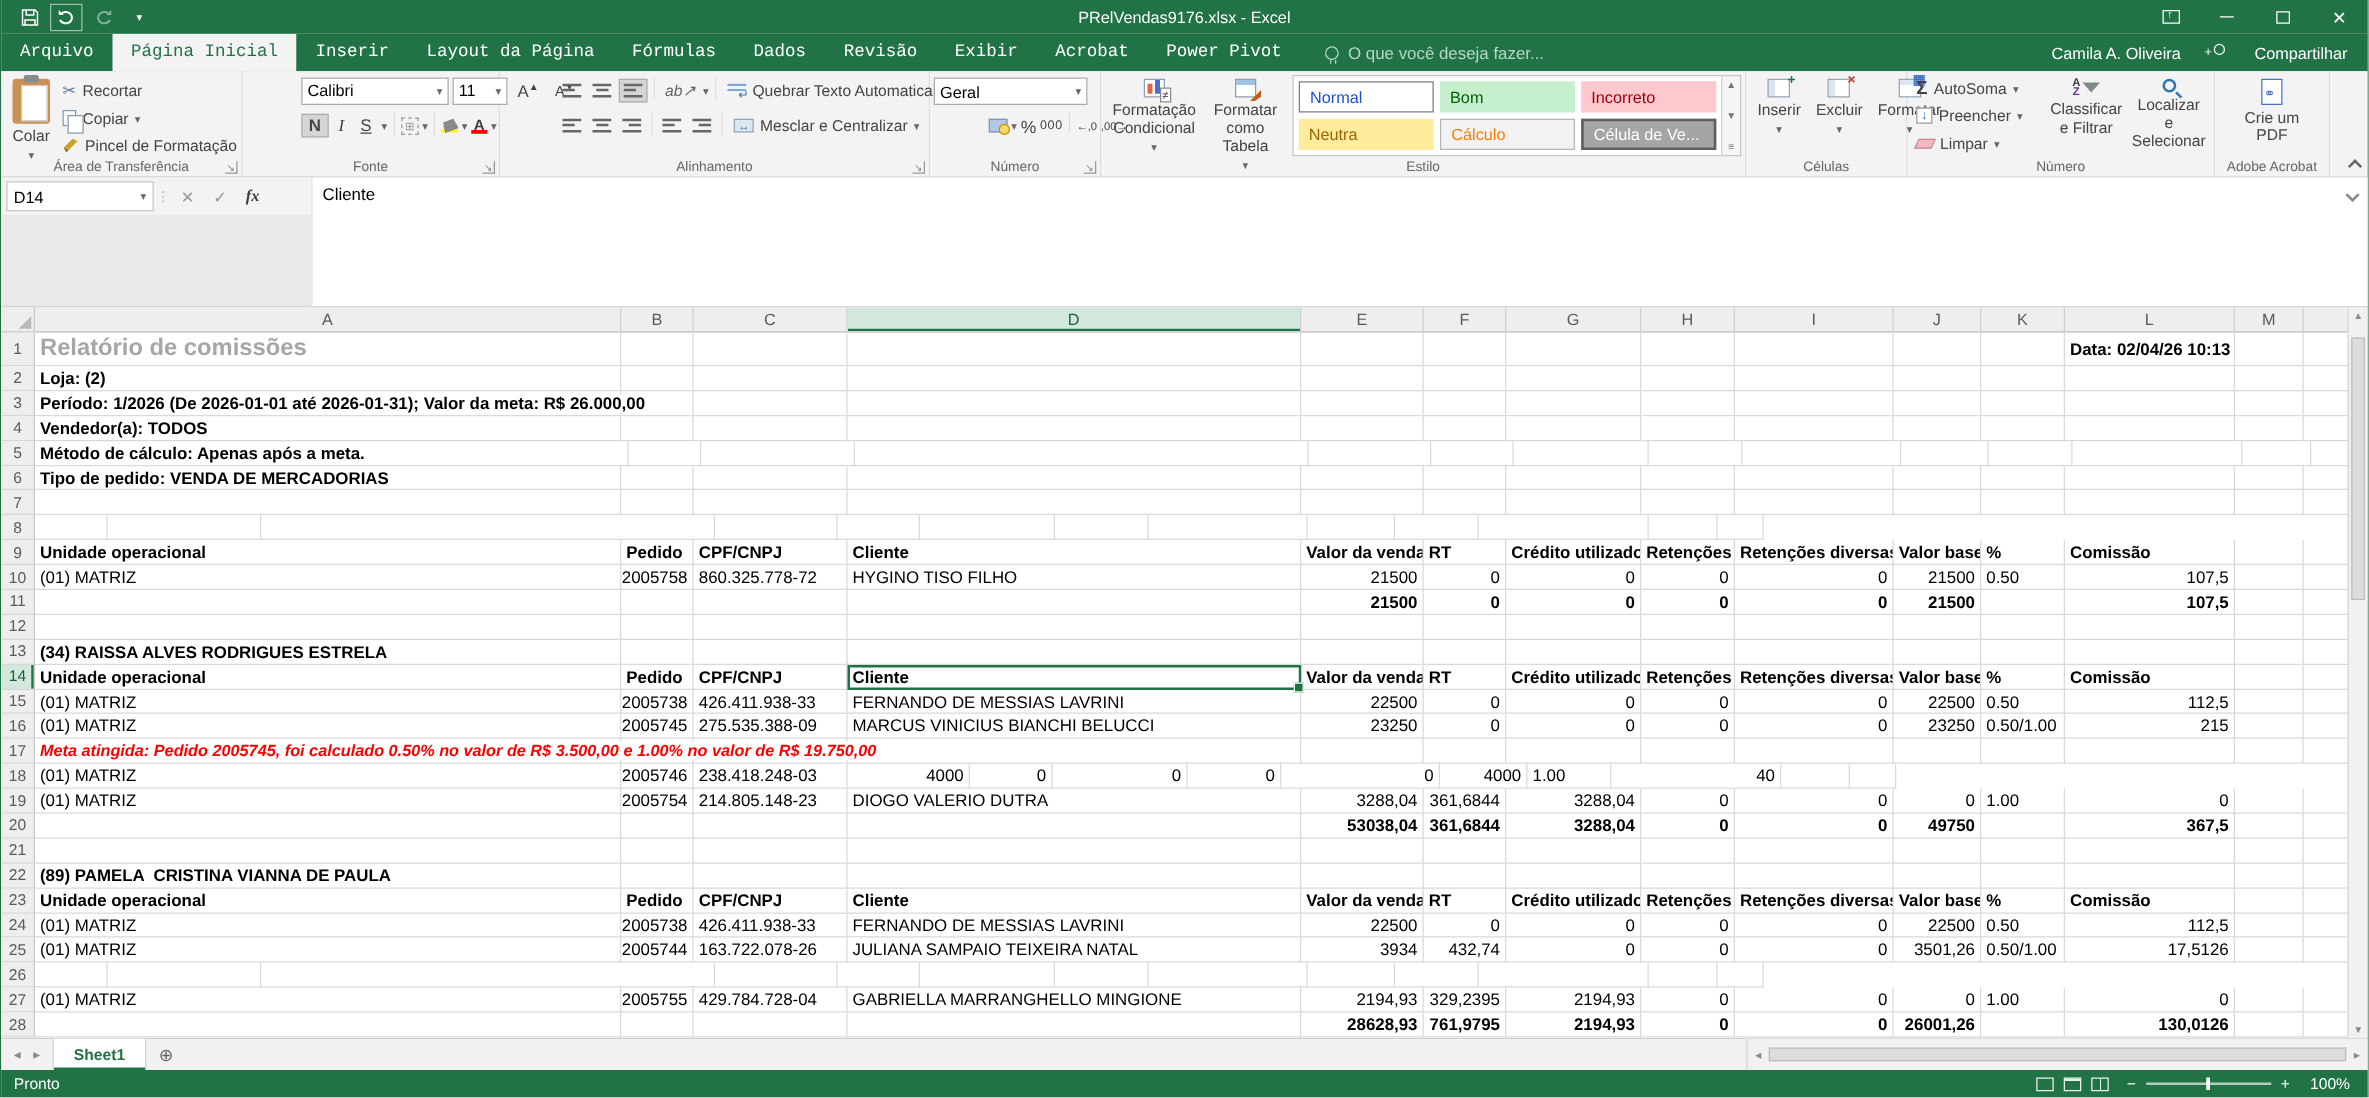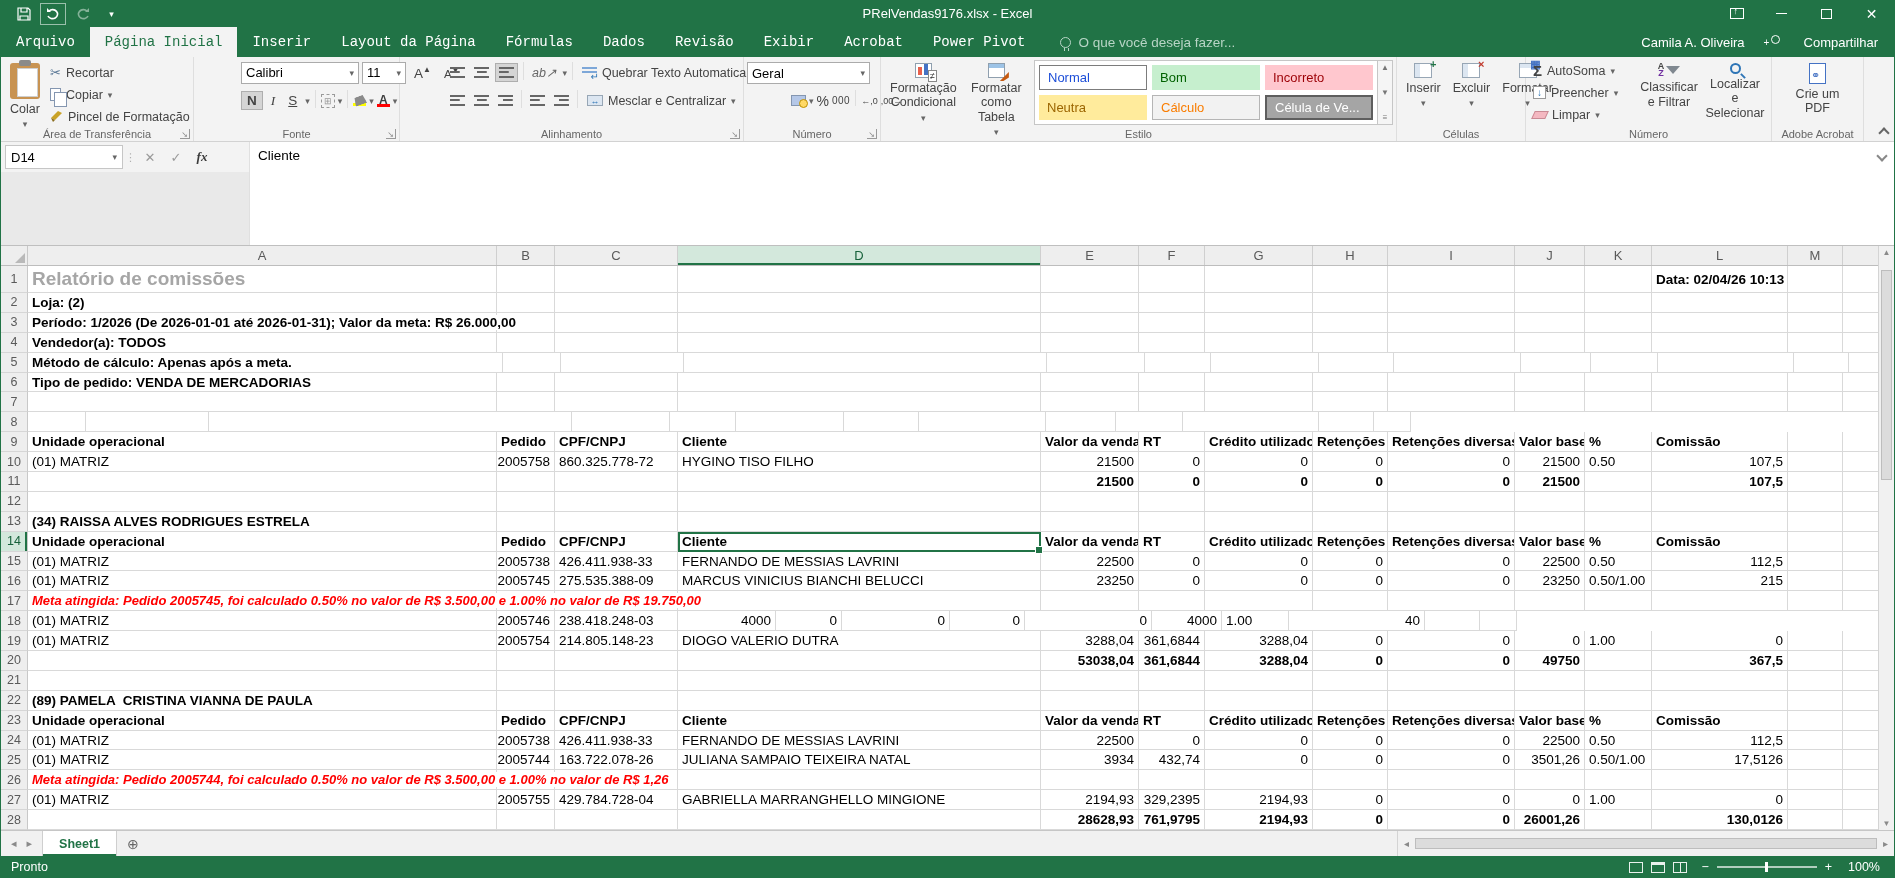--- a/index.html
+++ b/index.html
@@ -1220,23 +1220,20 @@
             <span>0.50/1.00</span>
           </div>
           <div class="cell r" style="width: 136px;">
             <span>17,5126</span>
           </div>
           <div class="cell" style="width: 55px;"></div>
           <div class="cell" style="width: 37px;"></div>
         </div>
         <div class="gridrow">
           <div class="rowhead">26</div>
-          <div class="cell red ovf" style="width: 469px;">
-            <span>Meta atingida: Pedido 2005744, foi calculado 0.50% no valor de R$ 3.500,00 e 1.00% no valor de R$ 1,26</span>
-          </div>
           <div class="cell" style="width: 58px;"></div>
           <div class="cell" style="width: 123px;"></div>
           <div class="cell" style="width: 363px;"></div>
           <div class="cell" style="width: 98px;"></div>
           <div class="cell" style="width: 66px;"></div>
           <div class="cell" style="width: 108px;"></div>
           <div class="cell" style="width: 75px;"></div>
           <div class="cell" style="width: 127px;"></div>
           <div class="cell" style="width: 70px;"></div>
           <div class="cell" style="width: 67px;"></div>

